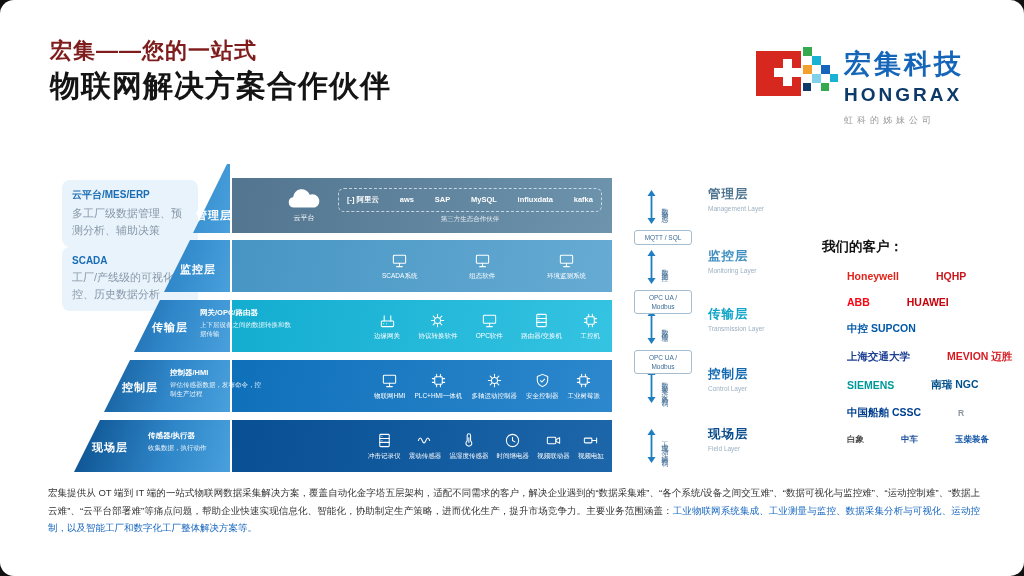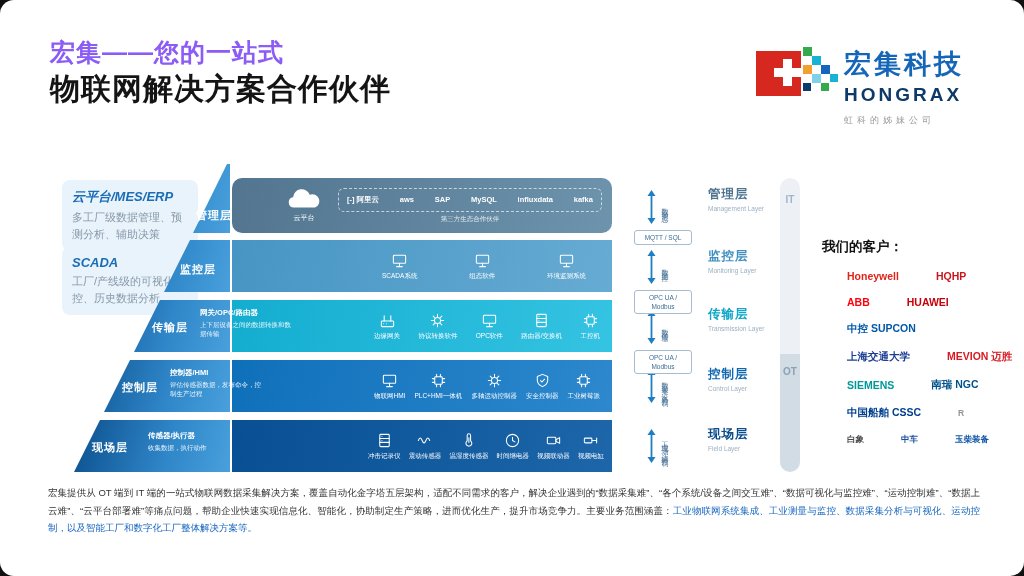--- a/index.html
+++ b/index.html
@@ -2,33 +2,33 @@
 <html><head>
 <meta charset="utf-8">
 <style>
   html,body{margin:0;padding:0;width:1024px;height:576px;background:#111;overflow:hidden;
     font-family:"Liberation Sans","DejaVu Sans",sans-serif;}
   .slide{position:absolute;left:0;top:0;width:1024px;height:576px;background:#fff;
     border-radius:14px;overflow:hidden;}
 
   
   .titles{position:absolute;left:50px;top:36px;z-index:5;}
-  .t1{font-size:25px;font-weight:bold;color:#8b5cf6;letter-spacing:1px;}
+  .t1{font-size:22px;font-weight:bold;color:#7f1d1d;letter-spacing:1px;}
   .t2{font-size:30px;font-weight:bold;color:#141414;letter-spacing:1px;}
   .brand{position:absolute;left:756px;top:46px;display:flex;gap:4px;align-items:flex-start;z-index:5;}
   .brand-cn{font-size:27px;font-weight:bold;color:#1566b9;letter-spacing:3px;}
   .brand-en{font-size:19px;font-weight:800;color:#0d3a69;letter-spacing:3px;margin-top:2px;}
   .brand-tag{font-size:9px;color:#999;letter-spacing:4px;margin-top:8px;}
 
   
   .diagram{position:absolute;inset:0;}
   .note-box{position:absolute;background:#e9f3fb;border-radius:8px;padding:8px 10px;width:116px;z-index:1;}
   #note1{left:62px;top:180px;}
   #note2{left:62px;top:247px;}
-  .note-title{font-size:13px;font-weight:bold;color:#1a6db5;font-style:italic;}
+  .note-title{font-size:10px;font-weight:bold;color:#1a6db5;}
   .note-desc{font-size:11px;color:#8798a9;margin-top:3px;line-height:1.55;}
 
   .band{position:absolute;left:74px;width:156px;z-index:2;
     background:linear-gradient(105deg,#0b4f8d 0%,#2f86c8 60%,#49a0dc 100%);}
   #band1{top:164px;height:69px;clip-path:polygon(153px 0,156px 0,156px 69px,119px 69px);}
   #band2{top:240px;height:52px;clip-path:polygon(116px 0,156px 0,156px 52px,90px 52px);}
   #band3{top:300px;height:52px;clip-path:polygon(86px 0,156px 0,156px 52px,60px 52px);}
   #band4{top:360px;height:52px;clip-path:polygon(56px 0,156px 0,156px 52px,30px 52px);}
   #band5{top:420px;height:52px;clip-path:polygon(26px 0,156px 0,156px 52px,0 52px);}
 
@@ -40,21 +40,21 @@
   #bl5{left:92px;top:440px;}
 
   .band-note{position:absolute;z-index:3;color:#fff;width:96px;}
   #bn3{left:200px;top:308px;}
   #bn4{left:170px;top:368px;}
   #bn5{left:148px;top:431px;}
   .bn-t{font-size:7.5px;font-weight:bold;}
   .bn-d{font-size:6.5px;opacity:.9;margin-top:2px;line-height:1.45;}
 
   .row{position:absolute;left:232px;width:380px;z-index:1;}
-  #row1{top:178px;height:55px;display:flex;align-items:center;padding:0 10px 0 52px;gap:14px;box-sizing:border-box;border-radius:10px;}
+  #row1{top:178px;height:55px;display:flex;align-items:center;padding:0 10px 0 52px;gap:14px;box-sizing:border-box;}
   #row2{top:240px;height:52px;}
   #row3{top:300px;height:52px;}
   #row4{top:360px;height:52px;}
   #row5{top:420px;height:52px;}
   .row-items{display:flex;height:100%;align-items:center;justify-content:space-between;box-sizing:border-box;}
   #row2 .row-items{padding:0 26px 0 150px;}
   #row3 .row-items{padding:0 12px 0 142px;}
   #row4 .row-items{padding:0 12px 0 142px;}
   #row5 .row-items{padding:0 8px 0 136px;}
   .dev{display:flex;flex-direction:column;align-items:center;gap:3px;}
@@ -401,28 +401,20 @@
     </div>
     <div class="layer-label" id="ll4">
       <div class="ll-cn" style="color: rgb(16, 104, 176);">控制层</div>
       <div class="ll-en">Control Layer</div>
     </div>
     <div class="layer-label" id="ll5">
       <div class="ll-cn" style="color: rgb(10, 76, 140);">现场层</div>
       <div class="ll-en">Field Layer</div>
     </div>
 
-    <div class="itot">
-      <div class="it-seg">
-          <span>IT</span>
-        </div>
-      <div class="ot-seg">
-          <span>OT</span>
-        </div>
-    </div>
   </div>
 
   <div class="customers">
     <div class="cust-title">我们的客户：</div>
     <div class="cust-grid" id="custGrid">
         <span class="logo-chip" style="color: rgb(226, 35, 26);">Honeywell</span>
         <span class="logo-chip" style="color: rgb(200, 22, 29);">HQHP</span>
         <span class="logo-chip" style="color: rgb(255, 0, 15);">ABB</span>
         <span class="logo-chip" style="color: rgb(199, 0, 11);">HUAWEI</span>
         <span class="logo-chip" style="color: rgb(0, 88, 169);">中控 SUPCON</span>

